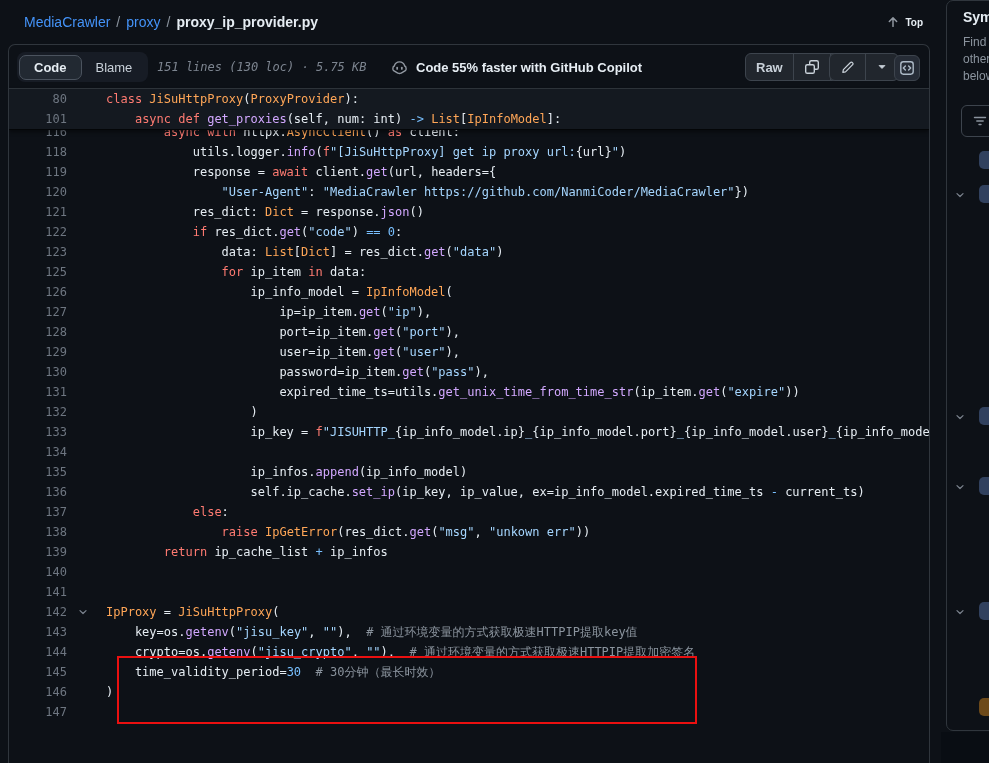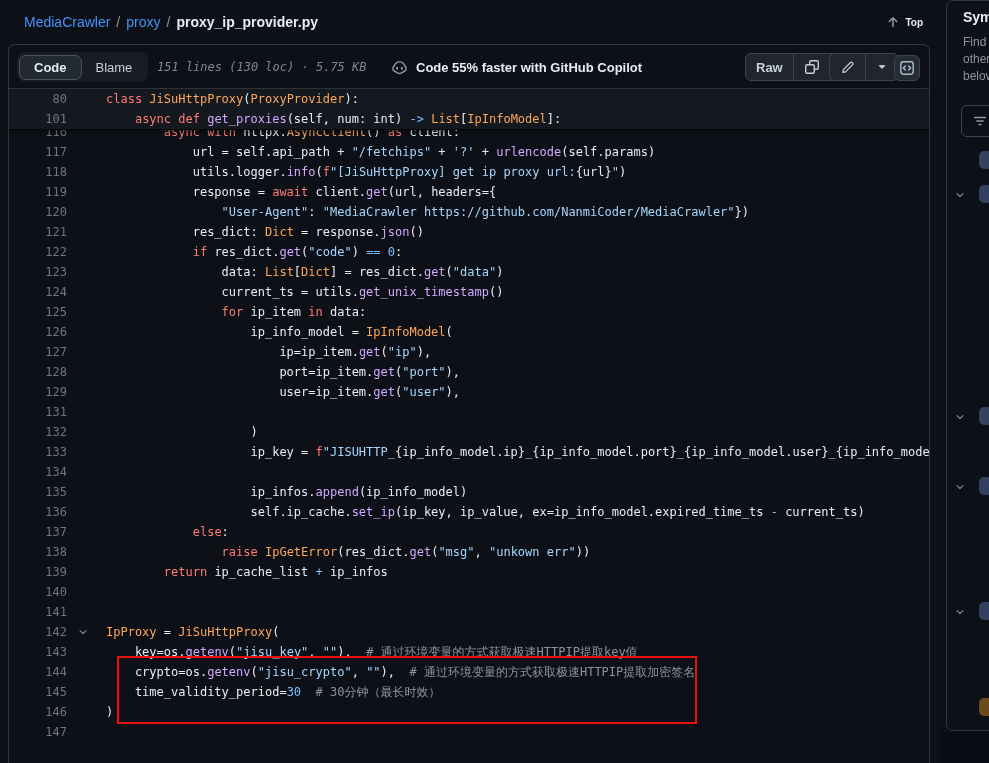--- a/index.html
+++ b/index.html
@@ -154,34 +154,33 @@
 
     <div class="code-scroll">
       <div class="sticky" id="sticky-lines">
           <div class="row"><span class="ln">80</span><span class="chev-slot"></span><span class="codetext"><span class="tk-k">class </span><span class="tk-t">JiSuHttpProxy</span><span class="tk-w">(</span><span class="tk-t">ProxyProvider</span><span class="tk-w">):</span></span></div>
           <div class="row"><span class="ln">101</span><span class="chev-slot"></span><span class="codetext"><span class="tk-w">    </span><span class="tk-k">async def </span><span class="tk-f">get_proxies</span><span class="tk-w">(self, num: int) </span><span class="tk-o">-&gt;</span><span class="tk-w"> </span><span class="tk-t">List</span><span class="tk-w">[</span><span class="tk-t">IpInfoModel</span><span class="tk-w">]:</span></span></div>
         </div>
       <div id="code-lines">
           <div class="cliprow">
             <div class="row"><span class="ln">116</span><span class="chev-slot"></span><span class="codetext"><span class="tk-w">        </span><span class="tk-k">async with</span><span class="tk-w"> httpx.</span><span class="tk-t">AsyncClient</span><span class="tk-w">() </span><span class="tk-k">as</span><span class="tk-w"> client:</span></span></div>
           </div>
-          <div class="row"><span class="ln">117</span><span class="chev-slot"></span><span class="codetext"><span class="tk-w">            url = self.api_path + </span><span class="tk-s">"/fetchips"</span><span class="tk-w"> + </span><span class="tk-s">'?'</span><span class="tk-w"> + </span><span class="tk-f">urlencode</span><span class="tk-w">(self.params)</span></span></div>
           <div class="row"><span class="ln">118</span><span class="chev-slot"></span><span class="codetext"><span class="tk-w">            utils.logger.</span><span class="tk-f">info</span><span class="tk-w">(</span><span class="tk-k">f</span><span class="tk-s">"[JiSuHttpProxy] get ip proxy url:</span><span class="tk-w">{url}</span><span class="tk-s">"</span><span class="tk-w">)</span></span></div>
           <div class="row"><span class="ln">119</span><span class="chev-slot"></span><span class="codetext"><span class="tk-w">            response = </span><span class="tk-k">await</span><span class="tk-w"> client.</span><span class="tk-f">get</span><span class="tk-w">(url, headers={</span></span></div>
           <div class="row"><span class="ln">120</span><span class="chev-slot"></span><span class="codetext"><span class="tk-w">                </span><span class="tk-s">"User-Agent"</span><span class="tk-w">: </span><span class="tk-s">"MediaCrawler https://github.com/NanmiCoder/MediaCrawler"</span><span class="tk-w">})</span></span></div>
           <div class="row"><span class="ln">121</span><span class="chev-slot"></span><span class="codetext"><span class="tk-w">            res_dict: </span><span class="tk-t">Dict</span><span class="tk-w"> = response.</span><span class="tk-f">json</span><span class="tk-w">()</span></span></div>
           <div class="row"><span class="ln">122</span><span class="chev-slot"></span><span class="codetext"><span class="tk-w">            </span><span class="tk-k">if</span><span class="tk-w"> res_dict.</span><span class="tk-f">get</span><span class="tk-w">(</span><span class="tk-s">"code"</span><span class="tk-w">) </span><span class="tk-o">==</span><span class="tk-w"> </span><span class="tk-n">0</span><span class="tk-w">:</span></span></div>
           <div class="row"><span class="ln">123</span><span class="chev-slot"></span><span class="codetext"><span class="tk-w">                data: </span><span class="tk-t">List</span><span class="tk-w">[</span><span class="tk-t">Dict</span><span class="tk-w">] = res_dict.</span><span class="tk-f">get</span><span class="tk-w">(</span><span class="tk-s">"data"</span><span class="tk-w">)</span></span></div>
-          <div class="row"><span class="ln">124</span><span class="chev-slot"></span><span class="codetext"><span class="tk-w">                current_ts = utils.</span><span class="tk-f">get_unix_timestamp</span><span class="tk-w">()</span></span></div>
           <div class="row"><span class="ln">125</span><span class="chev-slot"></span><span class="codetext"><span class="tk-w">                </span><span class="tk-k">for</span><span class="tk-w"> ip_item </span><span class="tk-k">in</span><span class="tk-w"> data:</span></span></div>
           <div class="row"><span class="ln">126</span><span class="chev-slot"></span><span class="codetext"><span class="tk-w">                    ip_info_model = </span><span class="tk-t">IpInfoModel</span><span class="tk-w">(</span></span></div>
           <div class="row"><span class="ln">127</span><span class="chev-slot"></span><span class="codetext"><span class="tk-w">                        ip=ip_item.</span><span class="tk-f">get</span><span class="tk-w">(</span><span class="tk-s">"ip"</span><span class="tk-w">),</span></span></div>
           <div class="row"><span class="ln">128</span><span class="chev-slot"></span><span class="codetext"><span class="tk-w">                        port=ip_item.</span><span class="tk-f">get</span><span class="tk-w">(</span><span class="tk-s">"port"</span><span class="tk-w">),</span></span></div>
           <div class="row"><span class="ln">129</span><span class="chev-slot"></span><span class="codetext"><span class="tk-w">                        user=ip_item.</span><span class="tk-f">get</span><span class="tk-w">(</span><span class="tk-s">"user"</span><span class="tk-w">),</span></span></div>
-          <div class="row"><span class="ln">131</span><span class="chev-slot"></span></div>
+          <div class="row"><span class="ln">130</span><span class="chev-slot"></span><span class="codetext"><span class="tk-w">                        password=ip_item.</span><span class="tk-f">get</span><span class="tk-w">(</span><span class="tk-s">"pass"</span><span class="tk-w">),</span></span></div>
+          <div class="row"><span class="ln">131</span><span class="chev-slot"></span><span class="codetext"><span class="tk-w">                        expired_time_ts=utils.</span><span class="tk-f">get_unix_time_from_time_str</span><span class="tk-w">(ip_item.</span><span class="tk-f">get</span><span class="tk-w">(</span><span class="tk-s">"expire"</span><span class="tk-w">))</span></span></div>
           <div class="row"><span class="ln">132</span><span class="chev-slot"></span><span class="codetext"><span class="tk-w">                    )</span></span></div>
           <div class="row"><span class="ln">133</span><span class="chev-slot"></span><span class="codetext"><span class="tk-w">                    ip_key = </span><span class="tk-k">f</span><span class="tk-s">"JISUHTTP_</span><span class="tk-w">{ip_info_model.ip}</span><span class="tk-s">_</span><span class="tk-w">{ip_info_model.port}</span><span class="tk-s">_</span><span class="tk-w">{ip_info_model.user}</span><span class="tk-s">_</span><span class="tk-w">{ip_info_model.password}</span></span></div>
           <div class="row"><span class="ln">134</span><span class="chev-slot"></span></div>
           <div class="row"><span class="ln">135</span><span class="chev-slot"></span><span class="codetext"><span class="tk-w">                    ip_infos.</span><span class="tk-f">append</span><span class="tk-w">(ip_info_model)</span></span></div>
           <div class="row"><span class="ln">136</span><span class="chev-slot"></span><span class="codetext"><span class="tk-w">                    self.ip_cache.</span><span class="tk-f">set_ip</span><span class="tk-w">(ip_key, ip_value, ex=ip_info_model.expired_time_ts </span><span class="tk-o">-</span><span class="tk-w"> current_ts)</span></span></div>
           <div class="row"><span class="ln">137</span><span class="chev-slot"></span><span class="codetext"><span class="tk-w">            </span><span class="tk-k">else</span><span class="tk-w">:</span></span></div>
           <div class="row"><span class="ln">138</span><span class="chev-slot"></span><span class="codetext"><span class="tk-w">                </span><span class="tk-k">raise</span><span class="tk-w"> </span><span class="tk-t">IpGetError</span><span class="tk-w">(res_dict.</span><span class="tk-f">get</span><span class="tk-w">(</span><span class="tk-s">"msg"</span><span class="tk-w">, </span><span class="tk-s">"unkown err"</span><span class="tk-w">))</span></span></div>
           <div class="row"><span class="ln">139</span><span class="chev-slot"></span><span class="codetext"><span class="tk-w">        </span><span class="tk-k">return</span><span class="tk-w"> ip_cache_list </span><span class="tk-o">+</span><span class="tk-w"> ip_infos</span></span></div>
           <div class="row"><span class="ln">140</span><span class="chev-slot"></span><span class="codetext"></span></div>
           <div class="row"><span class="ln">141</span><span class="chev-slot"></span><span class="codetext"></span></div>

